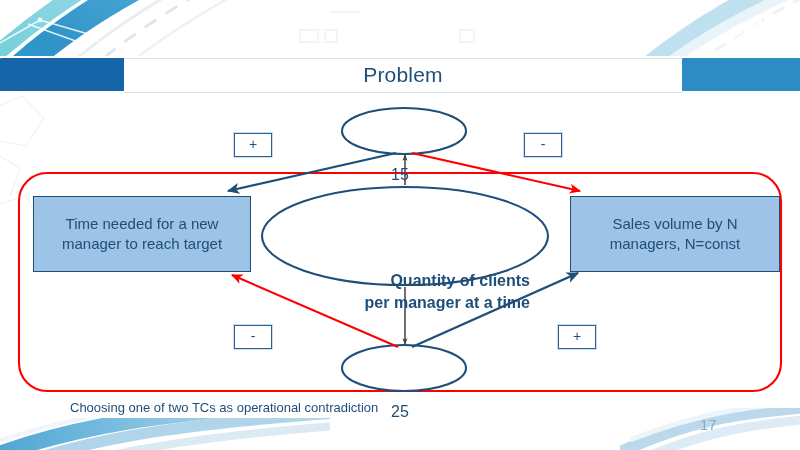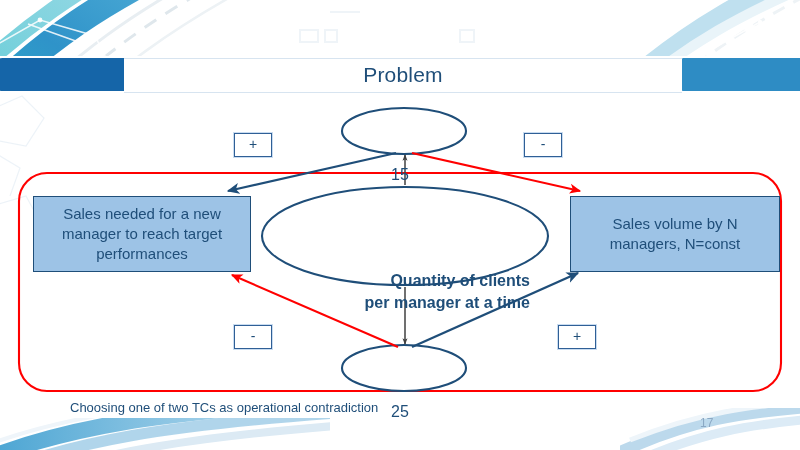--- a/index.html
+++ b/index.html
@@ -131,21 +131,21 @@
     position: absolute;
     left: 70px; top: 400px;
     font-size: 13px;
     color: #1f4e79;
   }
 
   
   .page-number {
     position: absolute;
     left: 700px; top: 416px;
-    font-size: 12px;
+    font-size: 15px;
     color: #8aa8c4;
   }
 </style>
 </head>
 <body>
 
 <svg id="slide-bg" viewBox="0 0 800 450" xmlns="http://www.w3.org/2000/svg">
   <defs>
     <linearGradient id="gradTL" x1="0" y1="1" x2="1" y2="0">
       <stop offset="0%" stop-color="#2bb8c8"></stop>
@@ -272,23 +272,22 @@
 
   <line x1="412" y1="58" x2="580" y2="96" stroke="#ff0000" stroke-width="2.1" marker-end="url(#arrowRed)"></line>
 
   <line x1="398" y1="252" x2="232" y2="180" stroke="#ff0000" stroke-width="2.1" marker-end="url(#arrowRed)"></line>
 
   <line x1="412" y1="252" x2="578" y2="178" stroke="#1f4e79" stroke-width="2.3" marker-end="url(#arrowBlue)"></line>
 </svg>
 
 <div class="concept-box" id="box-left">
   <span>
-    <span>Sales needed for a new</span><br>
+    <span>Time needed for a new</span><br>
     <span>manager to reach target</span><br>
-    <span>performances</span>
   </span>
 </div>
 
 <div class="concept-box" id="box-right">
   <span>
     <span>Sales volume by N</span><br>
     <span>managers, N=const</span>
   </span>
 </div>
 

